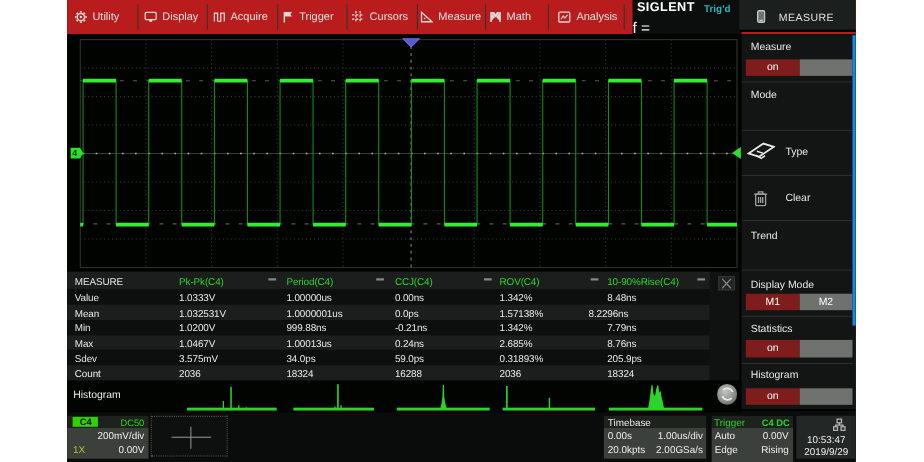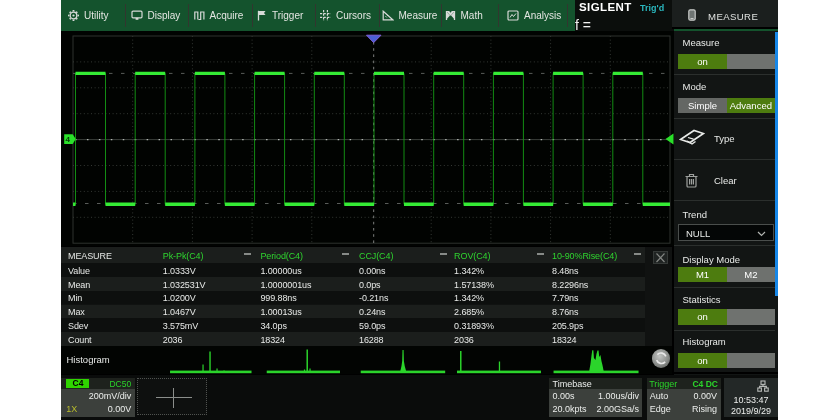--- a/index.html
+++ b/index.html
@@ -1,19 +1,19 @@
 <!DOCTYPE html>
 <html><head><meta charset="utf-8">
 <style>
 *{margin:0;padding:0;box-sizing:border-box}
 html,body{width:840px;height:420px;background:#fff;font-family:"Liberation Sans",sans-serif;overflow:hidden}
 #wrap{position:relative;width:840px;height:420px;background:#fff}
 #scope{position:absolute;left:61px;top:0;width:717px;height:420px;background:#000;overflow:hidden}
 
-#topbar{position:absolute;left:0;top:0;width:717px;height:31px;background:#14532d}
+#topbar{position:absolute;left:0;top:0;width:717px;height:31px;background:#b91c1c}
 .mi{position:absolute;top:0;height:31px;display:flex;align-items:center;gap:5px;color:#e4e6e2;font-size:10px}
 .msep{position:absolute;top:4px;width:1px;height:23px;background:#32362f}
 #siglent{position:absolute;left:514px;top:0;width:99px;height:31px;background:#0b0e0c;color:#fff}
 #sigword{position:absolute;left:4px;top:1px;font-weight:bold;font-size:11.5px;letter-spacing:.4px;color:#fff}
 #trigd{position:absolute;left:65px;top:3px;font-size:9px;color:#2ab6bd;font-weight:bold}
 #freq{position:absolute;left:0;top:16.5px;width:99px;font-size:14px;color:#f2f2f2}
 #meashead{position:absolute;left:611px;top:0;width:106px;height:29px;background:#1b1f1e;border-bottom:2px solid #000}
 #meashead .t{position:absolute;left:36px;top:10.5px;font-size:9.6px;letter-spacing:.4px;color:#dfe1df}
 
 #wave{position:absolute;left:0;top:31px;width:613px;height:215px;background:#010301;z-index:3}
@@ -33,21 +33,21 @@
 
 #bbar{position:absolute;left:0;top:374.5px;width:717px;height:45.5px;background:#0a0c0b;font-size:9px;color:#eceeec}
 .bbox .tit{position:absolute;left:0;top:0;width:100%;height:11.4px;background:#1e221d}
 .brows{position:absolute;left:0;top:11.4px;width:100%;background:#3c403c}
 
 #sbar{position:absolute;left:611px;top:31px;width:106px;height:343.5px;background:#121514;color:#e8eae8;font-size:9.5px}
 #sbar .lab{position:absolute;left:10.5px;white-space:nowrap}
 .sep{position:absolute;left:2px;width:101px;height:1px;background:#2b2f2d}
 .btn{position:absolute;left:6.4px;width:96.6px;height:15.4px;display:flex}
 .btn div{flex:1;display:flex;align-items:center;justify-content:center;height:100%}
-.bl{background:#4d7c0f;color:#fff}
+.bl{background:#7f1d1d;color:#fff}
 .gr{background:#6f726f;color:#fff}
 #blueline{position:absolute;left:714.3px;top:31.5px;width:2.6px;height:264px;background:#1787e8}
 </style></head>
 <body>
 <div id="wrap">
     <div id="scope">
 <div id="topbar">
 <div class="mi" style="left:7px">
           <svg width="11" height="11" viewBox="0 0 12 12">
             <g fill="#d8dad8">
@@ -187,21 +187,21 @@
         <div class="cell" style="left:101.8px;top:19.3px">1.0333V</div>
         <div class="cell" style="left:199.4px;top:19.3px">1.00000us</div>
         <div class="cell" style="left:298px;top:19.3px">0.00ns</div>
         <div class="cell" style="left:393.1px;top:19.3px">1.342%</div>
         <div class="cell" style="left:491px;top:19.3px">8.48ns</div>
         <div class="cell" style="left:7px;top:33.1px">Mean</div>
         <div class="cell" style="left:101.8px;top:33.1px">1.032531V</div>
         <div class="cell" style="left:199.4px;top:33.1px">1.0000001us</div>
         <div class="cell" style="left:298px;top:33.1px">0.0ps</div>
         <div class="cell" style="left:393.1px;top:33.1px">1.57138%</div>
-        <div class="cell" style="left:491px;top:33.1px">8.2296ns</div>
+        <div class="cell" style="left:474px;top:33.1px">8.2296ns</div>
         <div class="cell" style="left:7px;top:46.9px">Min</div>
         <div class="cell" style="left:101.8px;top:46.9px">1.0200V</div>
         <div class="cell" style="left:199.4px;top:46.9px">999.88ns</div>
         <div class="cell" style="left:298px;top:46.9px">-0.21ns</div>
         <div class="cell" style="left:393.1px;top:46.9px">1.342%</div>
         <div class="cell" style="left:491px;top:46.9px">7.79ns</div>
         <div class="cell" style="left:7px;top:60.7px">Max</div>
         <div class="cell" style="left:101.8px;top:60.7px">1.0467V</div>
         <div class="cell" style="left:199.4px;top:60.7px">1.00013us</div>
         <div class="cell" style="left:298px;top:60.7px">0.24ns</div>
@@ -298,47 +298,37 @@
       </div>
 <div id="sbar">
         <div style="position:absolute;left:0;top:0;width:2px;height:343.5px;background:#000"></div>
         <div class="lab" style="top:6px">Measure</div>
         <div class="btn" style="top:23px">
           <div class="bl">on</div>
           <div class="gr"></div>
         </div>
         <div class="sep" style="top:42.7px"></div>
         <div class="lab" style="top:50px">Mode</div>
-        <div class="btn" style="top:66.9px">
-          <div style="background:#646764;color:#fff">Simple</div>
-          <div class="bl">Advanced</div>
-        </div>
         <div class="sep" style="top:86.9px"></div>
         <svg style="position:absolute;left:6.5px;top:97.5px" width="26" height="16" viewBox="0 0 26 16">
 <path d="M1.5 10.5 L15 1.5 L24.5 4.5 L11 13.5 z" fill="none" stroke="#e8eae8" stroke-width="1.6"></path>
 <path d="M8 12 L13 15 L16.5 12.5" fill="none" stroke="#e8eae8" stroke-width="1.4"></path>
 <path d="M9 8.5 L14.5 10.2" stroke="#e8eae8" stroke-width="1.3"></path>
         </svg>
         <div class="lab" style="top:102px;left:42px">Type</div>
         <div class="sep" style="top:127.9px"></div>
         <svg style="position:absolute;left:13px;top:140.5px" width="13" height="16" viewBox="0 0 13 16">
 <g fill="none" stroke="#9ea19e" stroke-width="1.2">
 <rect x="2" y="4.5" width="9" height="10.5" rx="1"></rect>
 <path d="M0.5 4.5h12M4.5 4.5V2.5h4v2M4.6 7v5.5M6.5 7v5.5M8.4 7v5.5"></path>
           </g>
         </svg>
         <div class="lab" style="top:144px;left:42px">Clear</div>
         <div class="sep" style="top:169.4px"></div>
         <div class="lab" style="top:178px">Trend</div>
-        <div style="position:absolute;left:6px;top:192.6px;width:95.5px;height:17.1px;background:#040606;border:1px solid #4a4e4c">
-<span style="position:absolute;left:7px;top:3px">NULL</span>
-<svg style="position:absolute;right:7px;top:6px" width="9" height="6" viewBox="0 0 9 6">
-            <path d="M1 1l3.5 3.5L8 1" fill="none" stroke="#b4b7b4" stroke-width="1.2"></path>
-          </svg>
-        </div>
         <div class="sep" style="top:213.5px"></div>
         <div class="lab" style="top:222.5px">Display Mode</div>
         <div class="btn" style="top:236px">
           <div class="bl">M1</div>
           <div style="background:#6e716e;color:#fff">M2</div>
         </div>
         <div class="sep" style="top:256.3px"></div>
         <div class="lab" style="top:262.5px">Statistics</div>
         <div class="btn" style="top:278.3px">
           <div class="bl">on</div>

